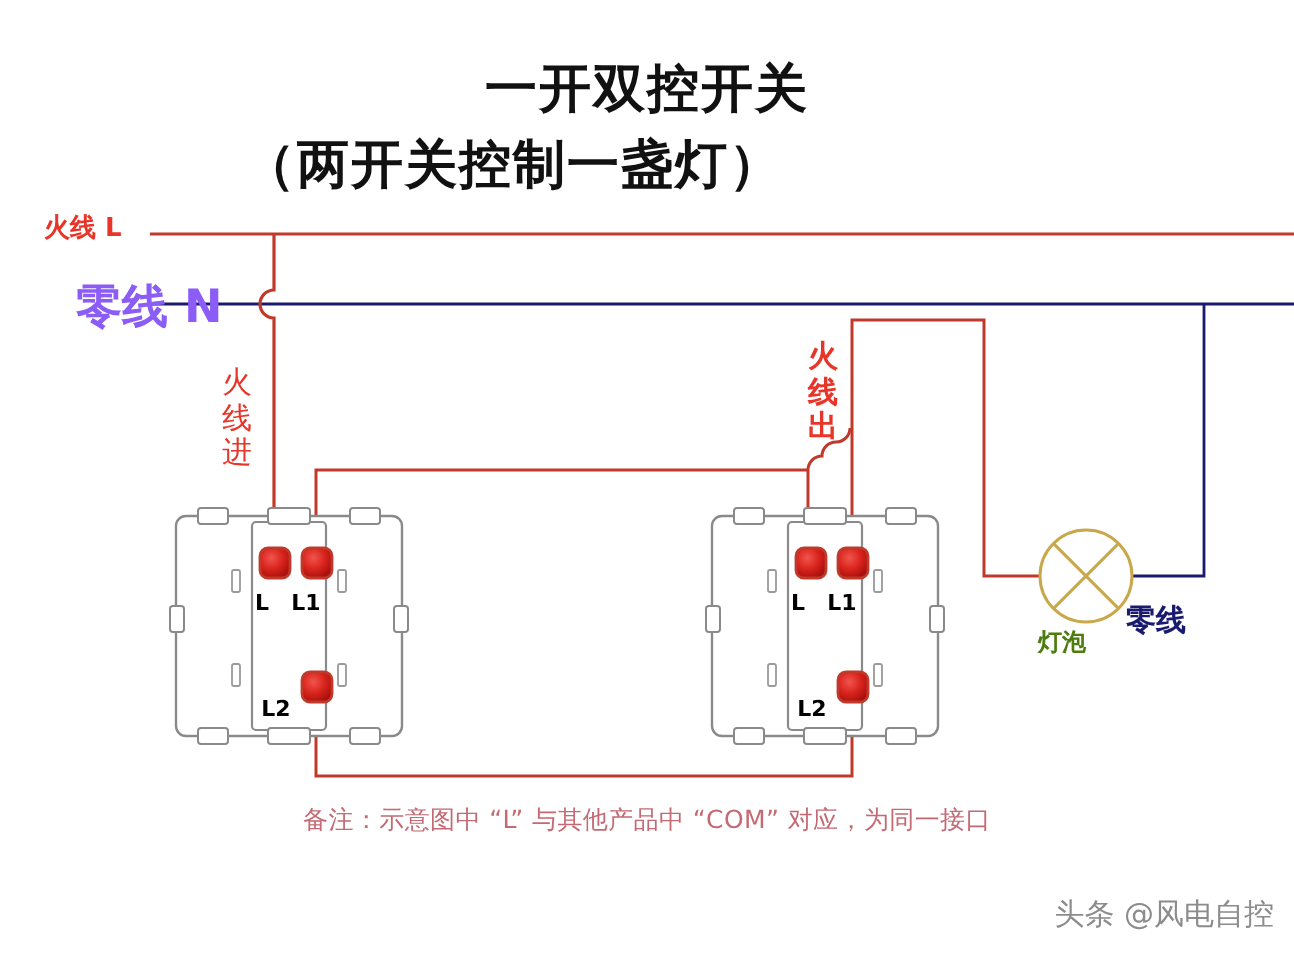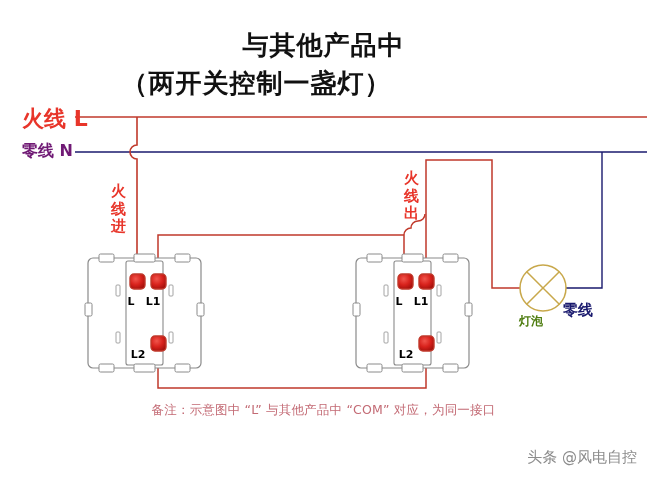--- a/index.html
+++ b/index.html
@@ -43,36 +43,36 @@
     width: 513px;
     text-align: center;
     font-size: 26px;
     font-weight: bold;
     color: #111111;
     letter-spacing: 1px;
   }
   #label-live {
     left: 22px;
     top: 108px;
-    font-size: 22px;
+    font-size: 13px;
     font-weight: bold;
     color: #e8352a;
   }
   #label-neutral {
-    left: 22px;
+    left: 38px;
     top: 143px;
-    font-size: 16px;
-    font-weight: bold;
-    color: #701a75;
+    font-size: 23px;
+    font-weight: bold;
+    color: #8b5cf6;
   }
   #label-live-in {
     left: 110px;
     top: 183px;
     font-size: 15px;
-    font-weight: bold;
+    font-weight: normal;
     color: #e8352a;
     width: 17px;
     text-align: center;
     white-space: normal;
     line-height: 1.18;
   }
   #label-live-out {
     left: 404px;
     top: 170px;
     font-size: 15px;
@@ -197,21 +197,21 @@
 
     <text x="131" y="305" class="term-label" text-anchor="middle">L</text>
     <text x="153" y="305" class="term-label" text-anchor="middle">L1</text>
     <text x="138" y="358" class="term-label" text-anchor="middle">L2</text>
 
     <text x="399" y="305" class="term-label" text-anchor="middle">L</text>
     <text x="421" y="305" class="term-label" text-anchor="middle">L1</text>
     <text x="406" y="358" class="term-label" text-anchor="middle">L2</text>
   </svg>
 
-  <div class="txt" id="title-line1">与其他产品中</div>
+  <div class="txt" id="title-line1">一开双控开关</div>
   <div class="txt" id="title-line2">（两开关控制一盏灯）</div>
 
   <div class="txt" id="label-live">火线 L</div>
   <div class="txt" id="label-neutral">零线 N</div>
 
   <div class="txt" id="label-live-in">火线进</div>
   <div class="txt" id="label-live-out">火线出</div>
 
   <div class="txt" id="label-lamp">灯泡</div>
   <div class="txt" id="label-neutral-right">零线</div>

